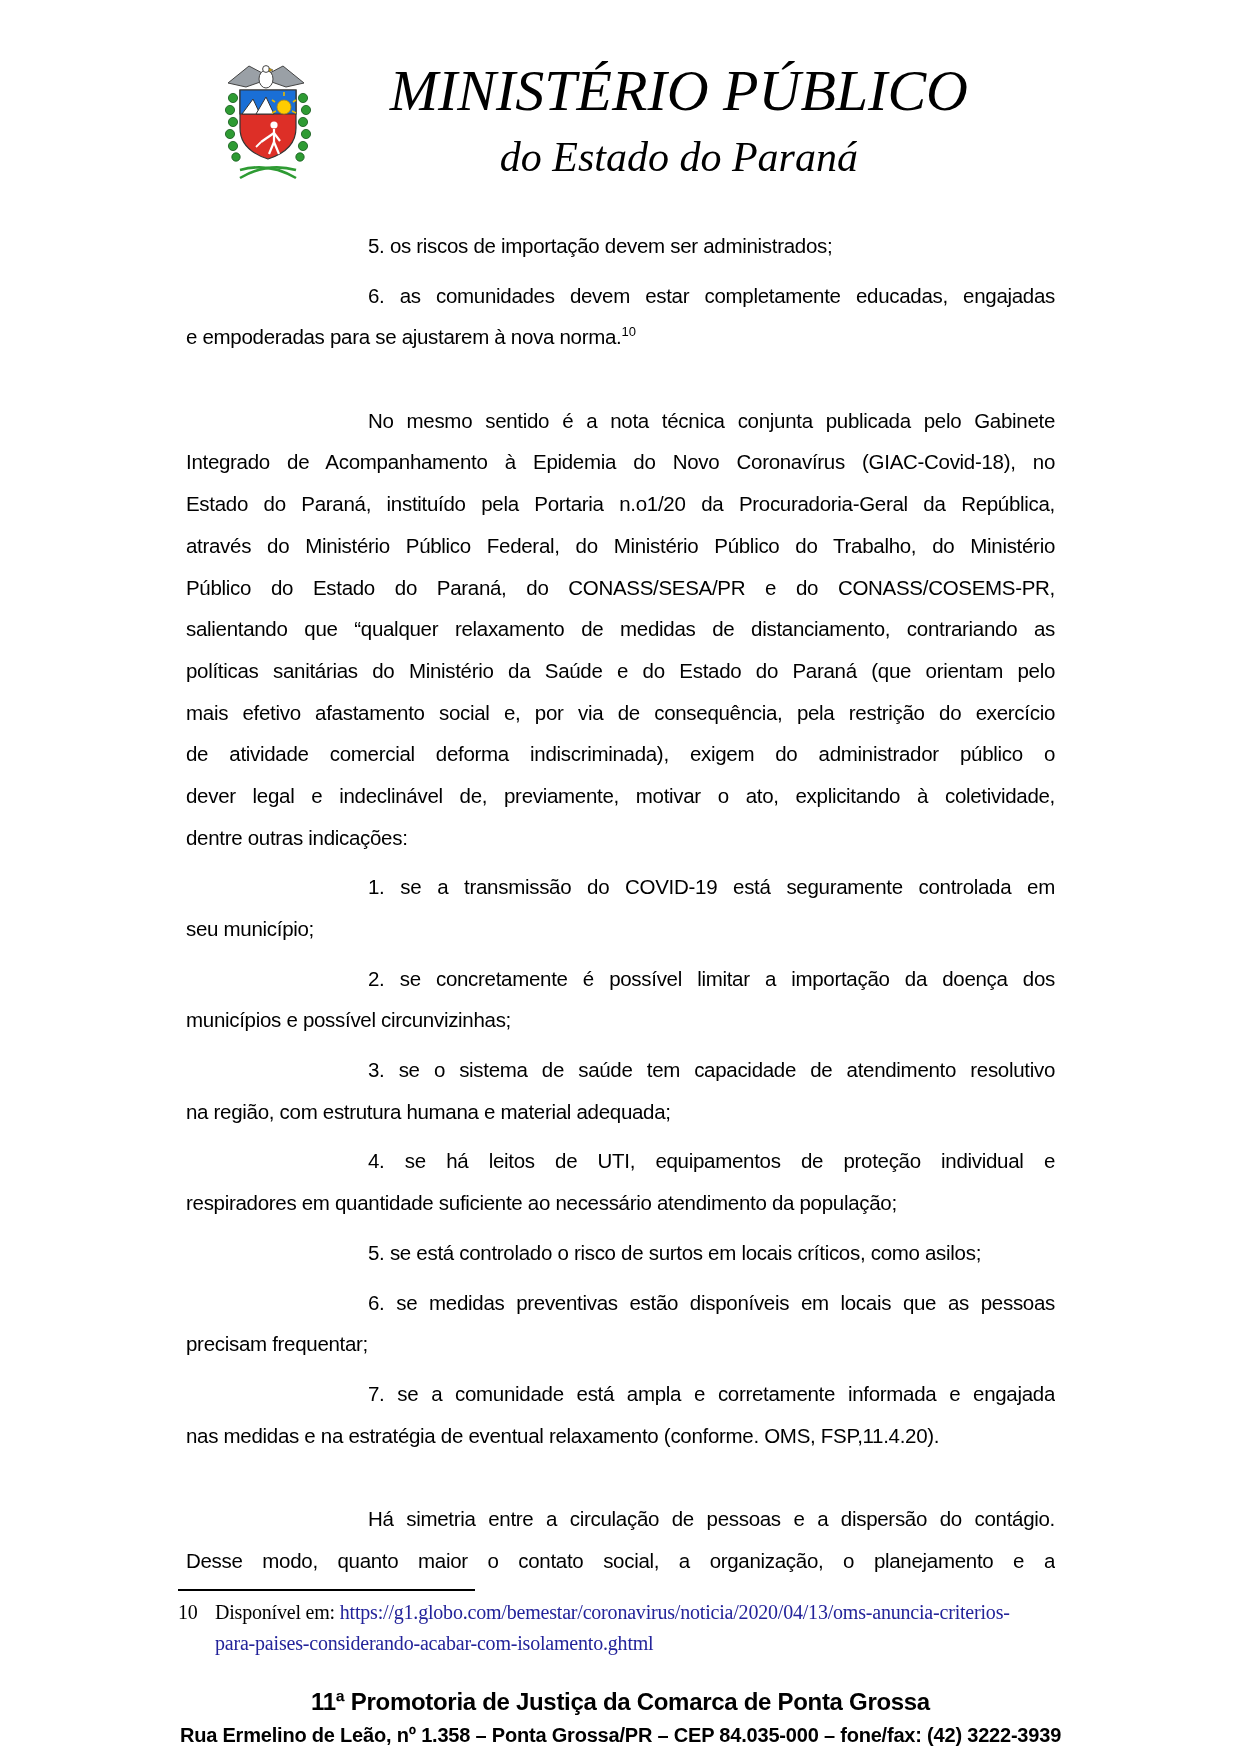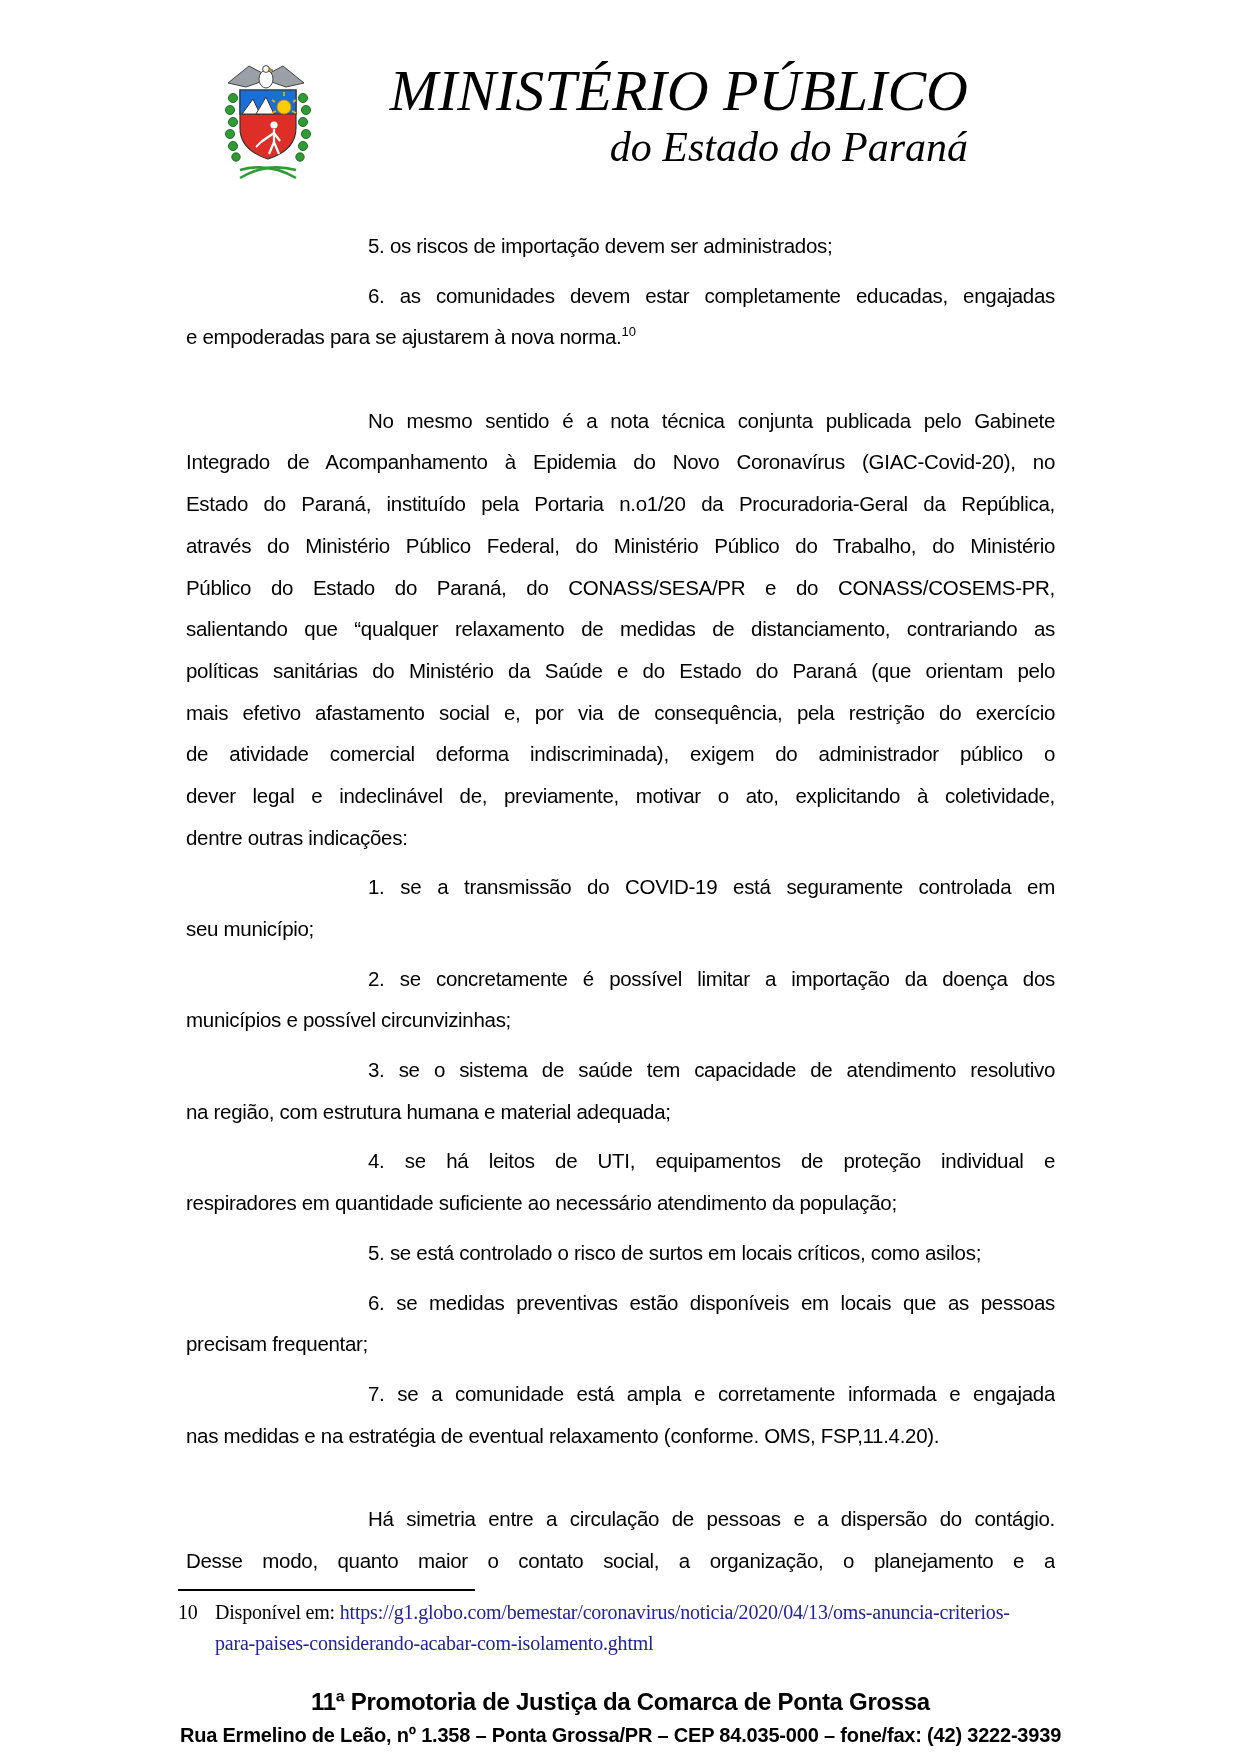--- a/index.html
+++ b/index.html
@@ -7,30 +7,30 @@
     position:relative;
     width:1240px;height:1755px;
     background:#ffffff;
     font-family:"Liberation Sans",sans-serif;
     color:#000;
     overflow:hidden;
   }
 
   
   .logo{position:absolute;left:222px;top:62px;width:92px;height:122px;}
-  .header-text{position:absolute;top:60px;right:272px;text-align:right;}
+  .header-text{position:absolute;top:60px;right:272px;text-align:center;}
   .org-name{
     font-family:"Liberation Serif",serif;
     font-style:italic;font-weight:500;
     font-size:58px;line-height:62px;white-space:nowrap;
   }
   .org-subtitle{
     font-family:"Liberation Serif",serif;
     font-style:italic;font-weight:500;
-    font-size:42px;line-height:46px;margin-top:2px;white-space:nowrap;
+    font-size:42px;line-height:46px;margin-top:12px;white-space:nowrap;
   }
 
   
   .content{
     position:absolute;left:178px;top:217px;width:885px;
     font-size:20.5px;letter-spacing:-0.3px;
   }
   .para{margin:8px;}
   .para.gap{margin-top:41.7px;}
   .ln{height:41.7px;line-height:41.7px;white-space:nowrap;}
@@ -127,21 +127,21 @@
     <div>
         <div class="para">
           <div class="ln ind">5. os riscos de importação devem ser administrados;</div>
         </div>
         <div class="para">
           <div class="ln ind j">6. as comunidades devem estar completamente educadas, engajadas</div>
           <div class="ln">e empoderadas para se ajustarem à nova norma.<sup>10</sup></div>
         </div>
         <div class="para gap">
           <div class="ln ind j">No mesmo sentido é a nota técnica conjunta publicada pelo Gabinete</div>
-          <div class="ln j">Integrado de Acompanhamento à Epidemia do Novo Coronavírus (GIAC-Covid-20), no</div>
+          <div class="ln j">Integrado de Acompanhamento à Epidemia do Novo Coronavírus (GIAC-Covid-18), no</div>
           <div class="ln j">Estado do Paraná, instituído pela Portaria n.o1/20 da Procuradoria-Geral da República,</div>
           <div class="ln j">através do Ministério Público Federal, do Ministério Público do Trabalho, do Ministério</div>
           <div class="ln j">Público do Estado do Paraná, do CONASS/SESA/PR e do CONASS/COSEMS-PR,</div>
           <div class="ln j">salientando que “qualquer relaxamento de medidas de distanciamento, contrariando as</div>
           <div class="ln j">políticas sanitárias do Ministério da Saúde e do Estado do Paraná (que orientam pelo</div>
           <div class="ln j">mais efetivo afastamento social e, por via de consequência, pela restrição do exercício</div>
           <div class="ln j">de atividade comercial deforma indiscriminada), exigem do administrador público o</div>
           <div class="ln j">dever legal e indeclinável de, previamente, motivar o ato, explicitando à coletividade,</div>
           <div class="ln">dentre outras indicações:</div>
         </div>

